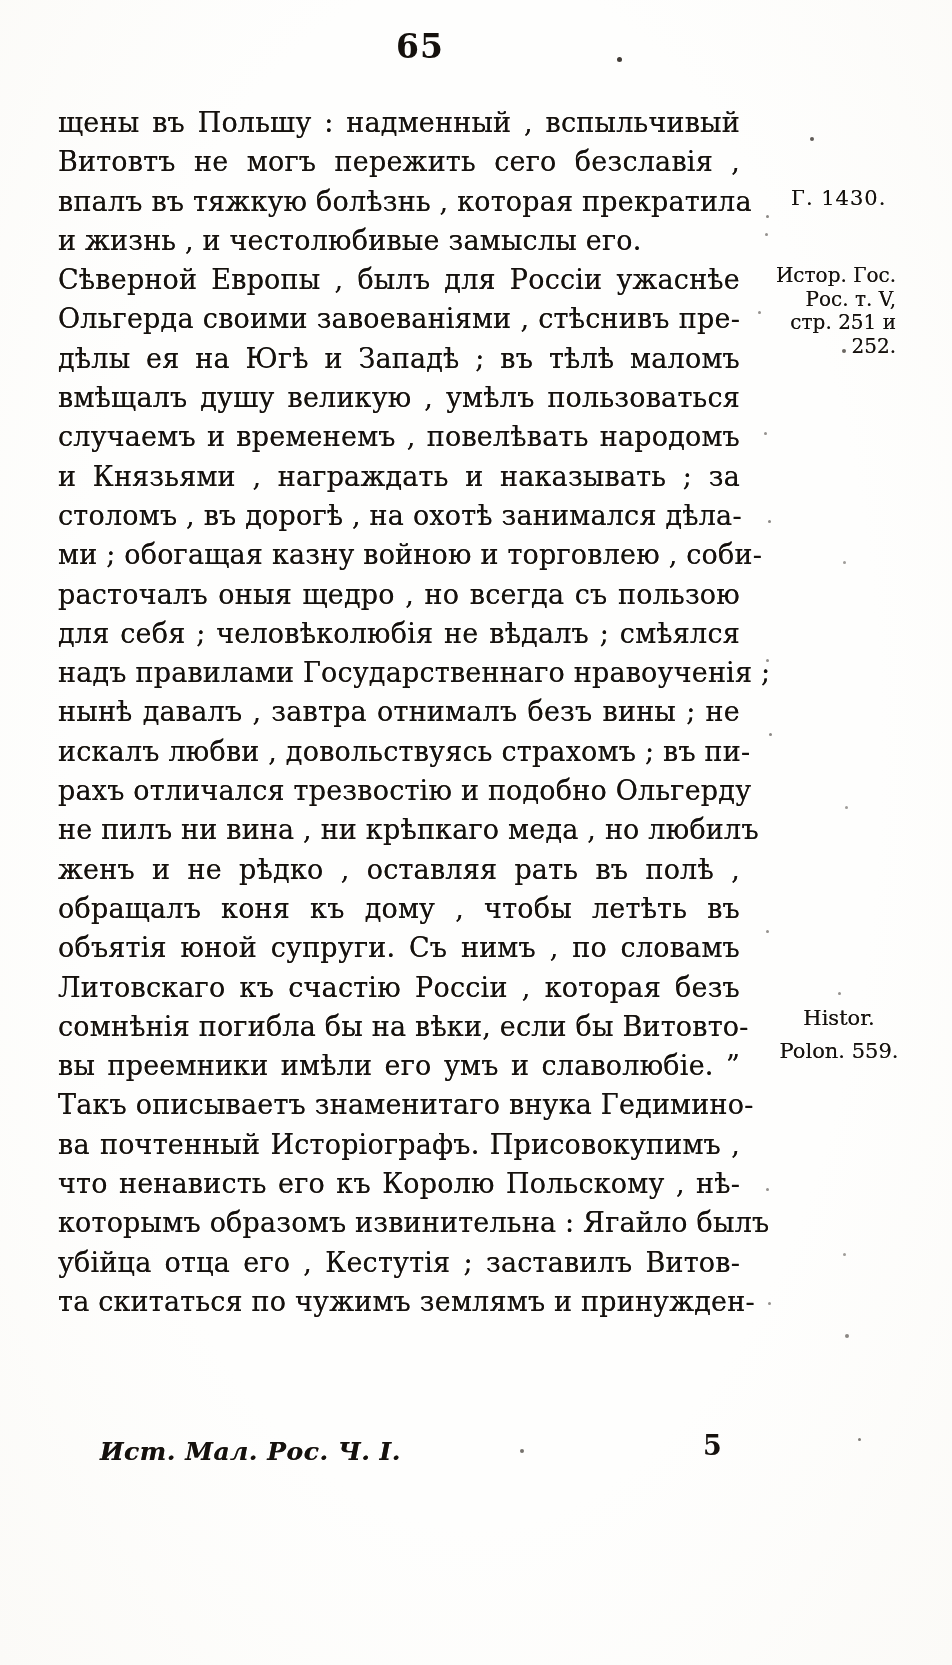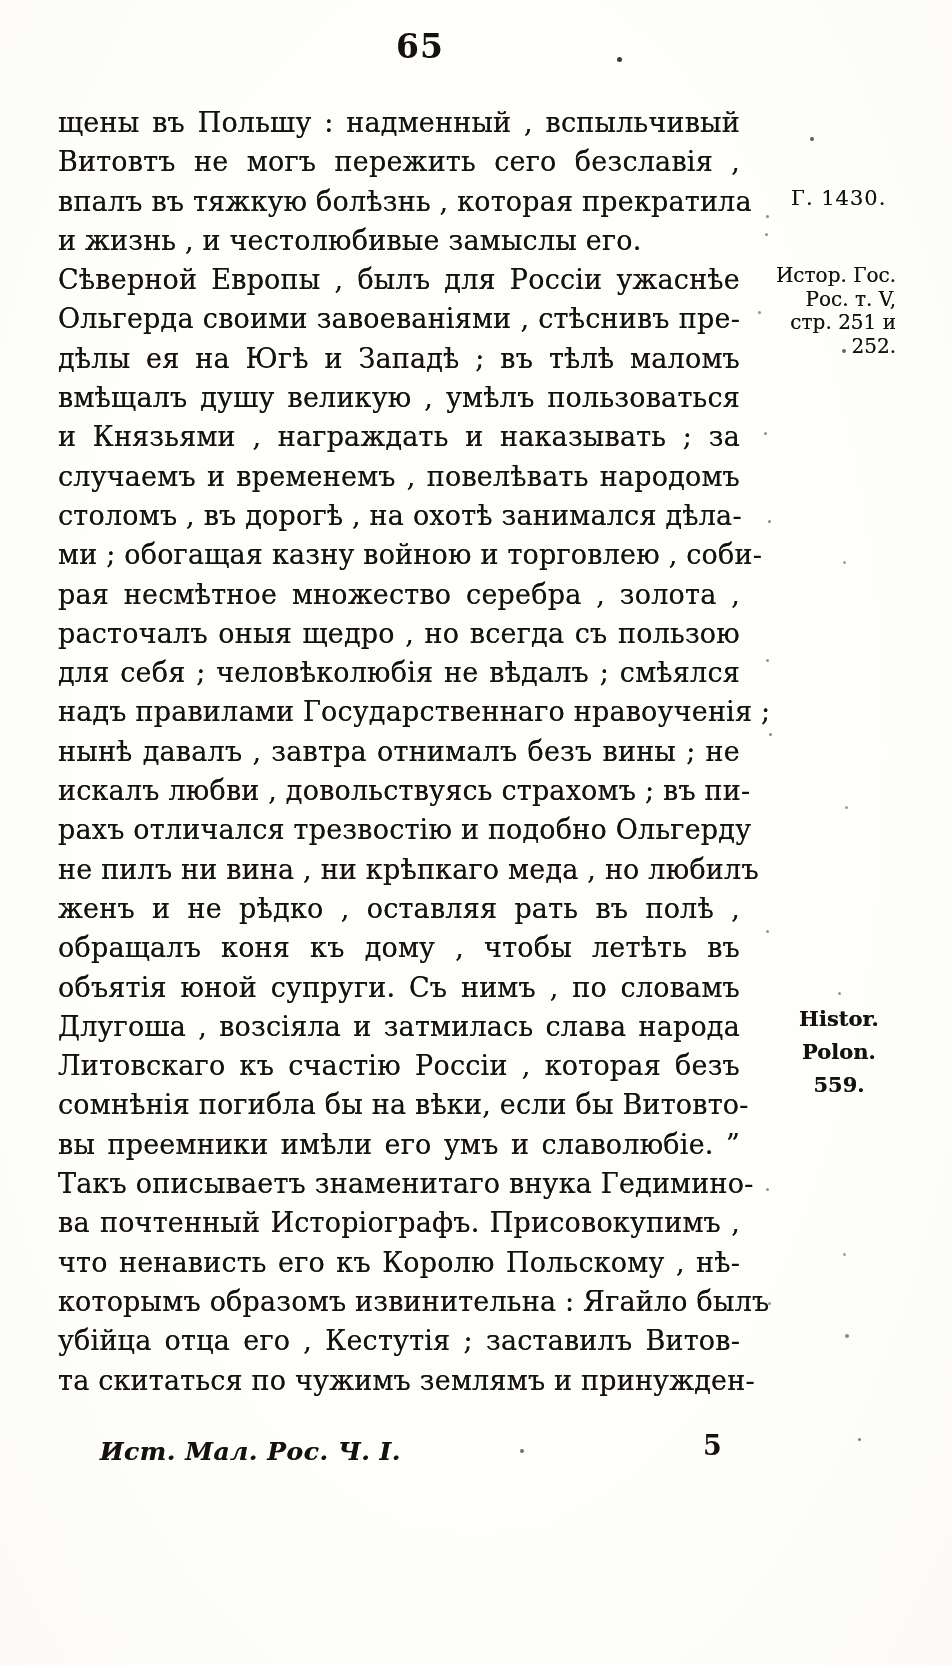--- a/index.html
+++ b/index.html
@@ -46,21 +46,21 @@
     font-size: 21px; letter-spacing: 1px; text-align: center;
   }
   .note-karamzin {
     top: 264px; left: 770px; width: 126px;
     font-size: 20px; line-height: 23.6px;
     text-align: right;
   }
   .note-dlugosz {
     top: 1002px; left: 778px; width: 122px;
     font-size: 21px; line-height: 33px;
-    text-align: center; font-weight: 700;
+    text-align: center; font-weight: 400;
   }
   .footer {
     position: absolute;
     top: 1435px; left: 58px; width: 694px; height: 34px;
   }
   .footer-left {
     position: absolute; left: 42px; top: 2px;
     font-size: 25px; font-weight: 700; font-style: italic;
     letter-spacing: 0.5px;
     text-shadow: 0 0 0.5px rgba(20,15,10,0.7);
@@ -84,36 +84,34 @@
 
   <div class="text-block" id="text-block">
       <div class="line">щены въ Польшу : надменный , вспыльчивый</div>
       <div class="line">Витовтъ не могъ пережить сего безславія ,</div>
       <div class="line">впалъ въ тяжкую болѣзнь , которая прекратила</div>
       <div class="line para-end">и жизнь , и честолюбивые замыслы его.</div>
       <div class="line">Сѣверной Европы , былъ для Россіи ужаснѣе</div>
       <div class="line">Ольгерда своими завоеваніями , стѣснивъ пре-</div>
       <div class="line">дѣлы ея на Югѣ и Западѣ ; въ тѣлѣ маломъ</div>
       <div class="line">вмѣщалъ душу великую , умѣлъ пользоваться</div>
+      <div class="line">случаемъ и временемъ , повелѣвать народомъ</div>
       <div class="line">и Князьями , награждать и наказывать ; за</div>
-      <div class="line">случаемъ и временемъ , повелѣвать народомъ</div>
       <div class="line">столомъ , въ дорогѣ , на охотѣ занимался дѣла-</div>
       <div class="line">ми ; обогащая казну войною и торговлею , соби-</div>
-      <div class="line">рая несмѣтное множество серебра , золота ,</div>
       <div class="line">расточалъ оныя щедро , но всегда съ пользою</div>
       <div class="line">для себя ; человѣколюбія не вѣдалъ ; смѣялся</div>
       <div class="line">надъ правилами Государственнаго нравоученія ;</div>
       <div class="line">нынѣ давалъ , завтра отнималъ безъ вины ; не</div>
       <div class="line">искалъ любви , довольствуясь страхомъ ; въ пи-</div>
       <div class="line">рахъ отличался трезвостію и подобно Ольгерду</div>
       <div class="line">не пилъ ни вина , ни крѣпкаго меда , но любилъ</div>
       <div class="line">женъ и не рѣдко , оставляя рать въ полѣ ,</div>
       <div class="line">обращалъ коня къ дому , чтобы летѣть въ</div>
       <div class="line">объятія юной супруги. Съ нимъ , по словамъ</div>
-      <div class="line">Длугоша , возсіяла и затмилась слава народа</div>
       <div class="line">Литовскаго къ счастію Россіи , которая безъ</div>
       <div class="line">сомнѣнія погибла бы на вѣки, если бы Витовто-</div>
       <div class="line">вы преемники имѣли его умъ и славолюбіе. ”</div>
       <div class="line">Такъ описываетъ знаменитаго внука Гедимино-</div>
       <div class="line">ва почтенный Исторіографъ. Присовокупимъ ,</div>
       <div class="line">что ненависть его къ Королю Польскому , нѣ-</div>
       <div class="line">которымъ образомъ извинительна : Ягайло былъ</div>
       <div class="line">убійца отца его , Кестутія ; заставилъ Витов-</div>
       <div class="line">та скитаться по чужимъ землямъ и принужден-</div>
     </div>

